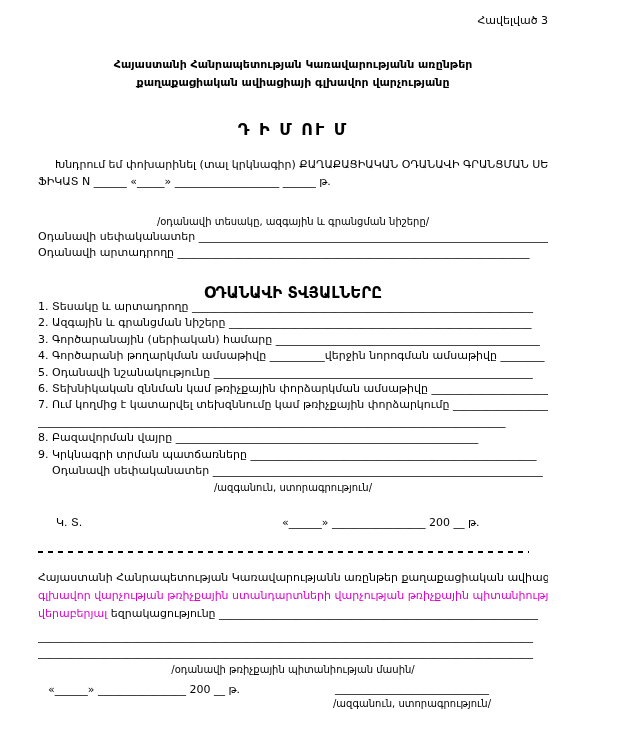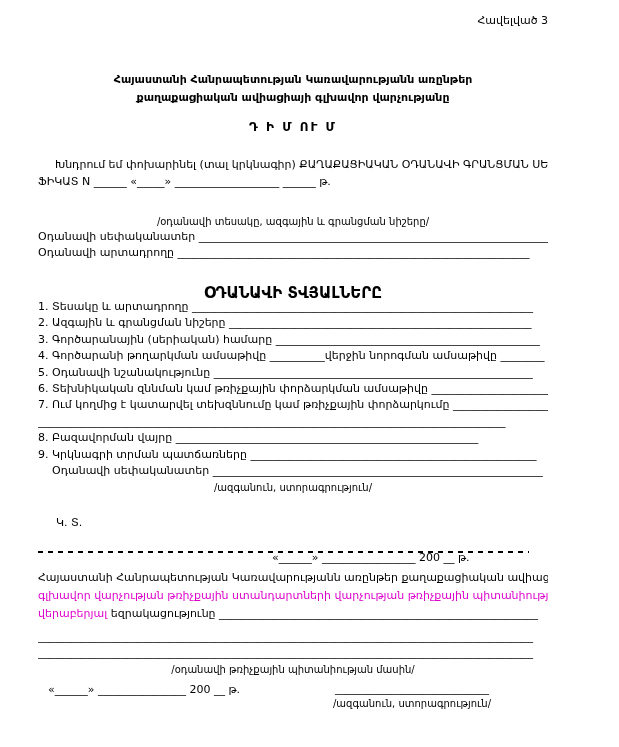--- a/index.html
+++ b/index.html
@@ -14,35 +14,35 @@
     overflow: hidden;
     border-radius: 11px;
   }
   .abs { position: absolute; left: 38px; width: 510px; }
   .line { white-space: nowrap; overflow: hidden; }
   .center { text-align: center; }
   .right { text-align: right; }
   .bold { font-weight: bold; }
   .caption { font-size: 10px; }
   .appendix { top: 14px; }
-  .recipient { top: 71px; line-height: 18px; text-align: center; }
-  .doc-title { top: 120px; font-size: 12px; letter-spacing: 2px; }
+  .recipient { top: 56px; line-height: 18px; text-align: center; }
+  .doc-title { top: 120px; font-size: 16px; letter-spacing: 2px; }
   .request { top: 156px; line-height: 17px; }
   .request .indent { text-indent: 17px; }
   .aircraft-line { top: 199px; }
   .caption-1 { top: 216px; }
   .owner-line { top: 230px; }
   .operator-line { top: 246px; }
   .section-title { top: 284px; font-size: 15px; }
   .items { top: 299px; line-height: 16.4px; }
   .owner2 { padding-left: 14px; }
   .caption-2 { margin-top: 1px; }
   .seal-row { top: 516px; height: 16px; }
   .seal { position: absolute; left: 18px; top: 0; }
-  .seal-date { position: absolute; left: 234px; top: 0; white-space: nowrap; margin-top: 35px; }
+  .seal-date { position: absolute; left: 244px; top: 0; white-space: nowrap; }
   .dashed {
     top: 551px; height: 1.5px; width: 491px;
     background: repeating-linear-gradient(90deg, #000 0 5px, transparent 5px 10px);
   }
   .conclusion { top: 569px; line-height: 18px; }
   .conclusion .blank-row { line-height: 16px; }
   .conclusion .blank-first { margin-top: 6px; }
   .conclusion .caption-3 { margin-top: 0px; }
   .bottom-row { top: 681px; height: 50px; }
   .bottom-date { position: absolute; left: 10px; top: 2px; white-space: nowrap; }

